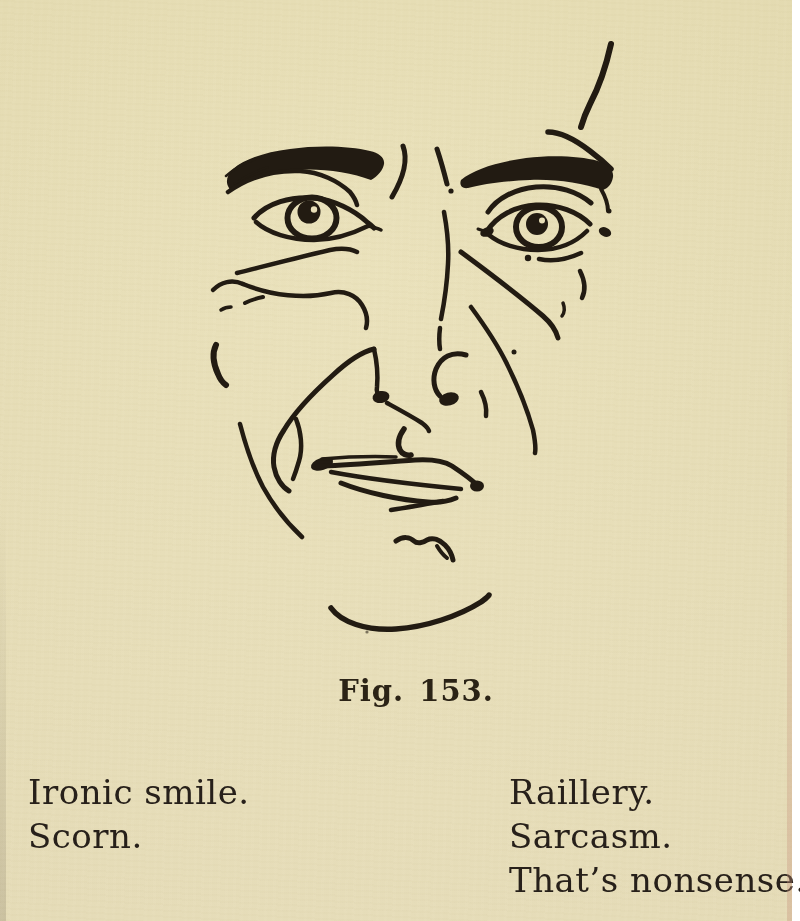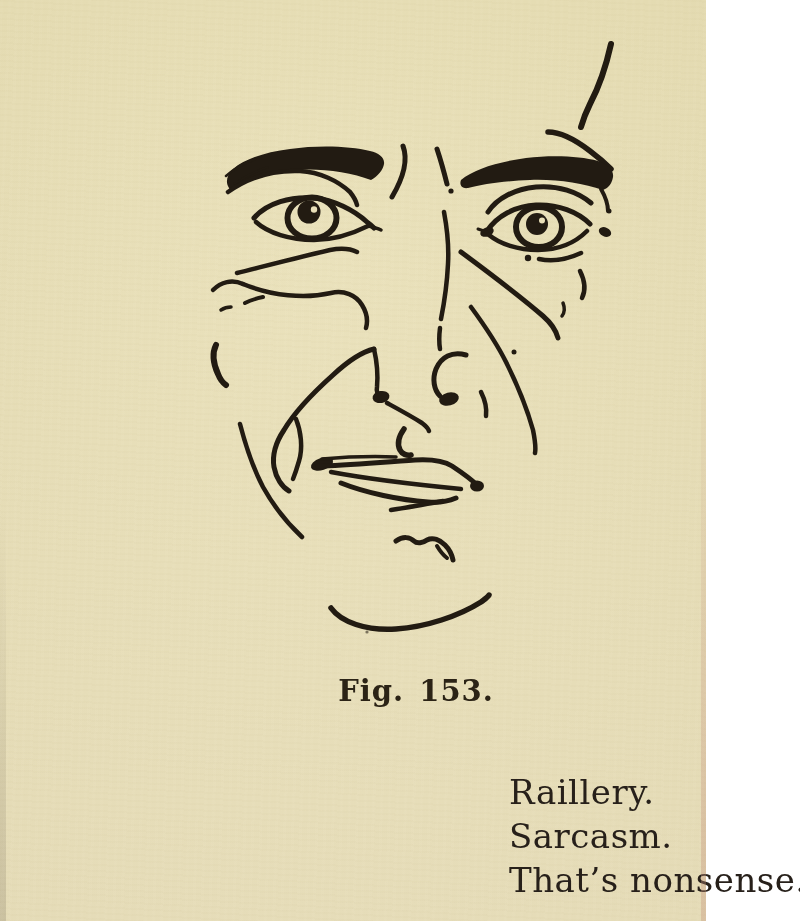--- a/index.html
+++ b/index.html
@@ -2,21 +2,21 @@
 <html style="--ink: #221b12; --paper: #e8dfb8;"><head>
 <meta charset="utf-8">
 <style>
   :root { --ink:#221b12; --paper:#e8dfb8; }
   html,body { margin:0; padding:0; }
   body {
     width:800px; height:921px; overflow:hidden;
     font-family:"DejaVu Serif","Liberation Serif",serif;
   }
   .page {
-    position:relative; width:706px; height:921px;
+    position:relative; width:792px; height:921px;
     background:
       radial-gradient(ellipse 120% 90% at 46% 30%, rgba(255,252,235,0.10), rgba(120,104,50,0.07) 95%),
       linear-gradient(180deg, #e7deb4 0%, #e8dfb8 48%, #ece3c0 100%);
     color:var(--ink);
   }
   
   .page::before {
     content:""; position:absolute; inset:0; pointer-events:none;
     background:
       repeating-linear-gradient(3deg, rgba(150,130,70,0.025) 0 2px, transparent 2px 6px),
@@ -154,20 +154,22 @@
       <path class="s" stroke-width="4" d="M437,546 C440,551 443,555 447,558"></path>
       <path class="s" stroke-width="5.5" d="M331,608 C341,622 366,631 396,629 C426,627 459,616 481,602 C485,599 488,597 489,595"></path>
       <circle class="f" cx="367" cy="632" r="1.6" opacity="0.55"></circle>
     </g>
   </svg>
 
   <div class="caption">Fig. 153.</div>
 
   <div class="labels">
     <div class="label-col left">
+      <div class="label-line">Ironic smile.</div>
+      <div class="label-line">Scorn.</div>
     </div>
     <div class="label-col right">
       <div class="label-line">Raillery.</div>
       <div class="label-line">Sarcasm.</div>
       <div class="label-line">That’s nonsense.</div>
     </div>
   </div>
 
   <div class="edge-left"></div>
   <div class="edge-right"></div>

